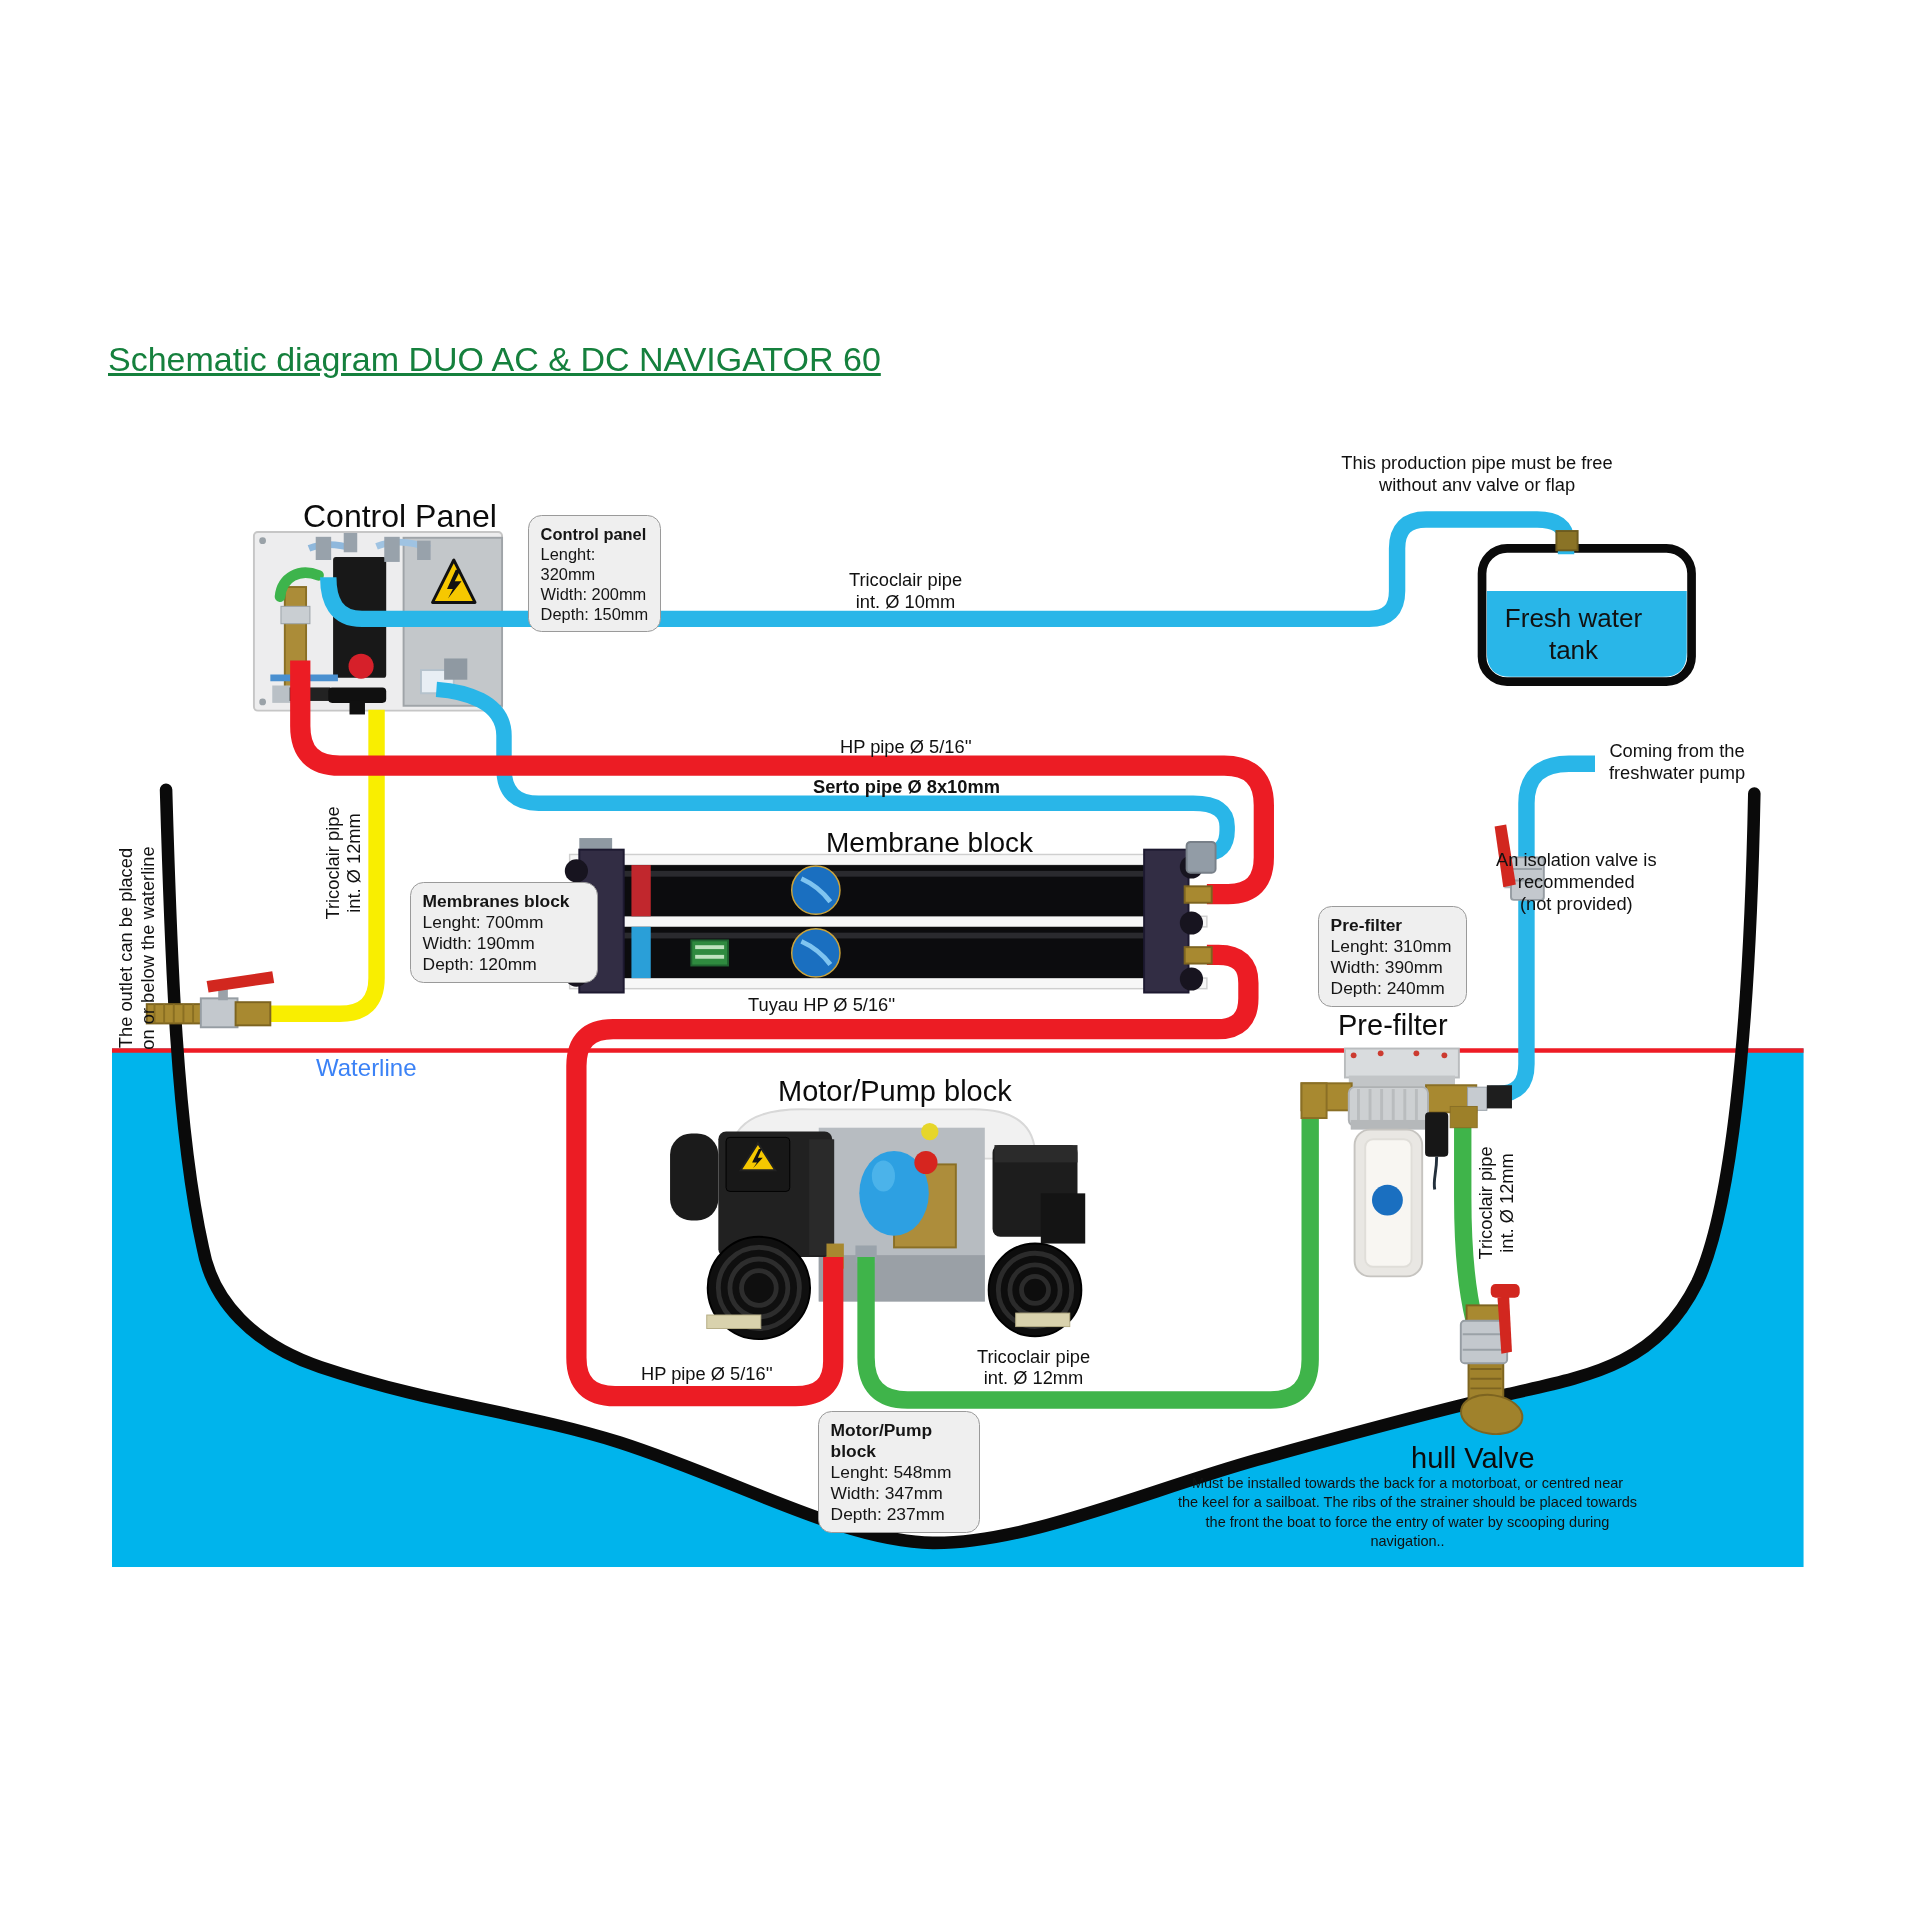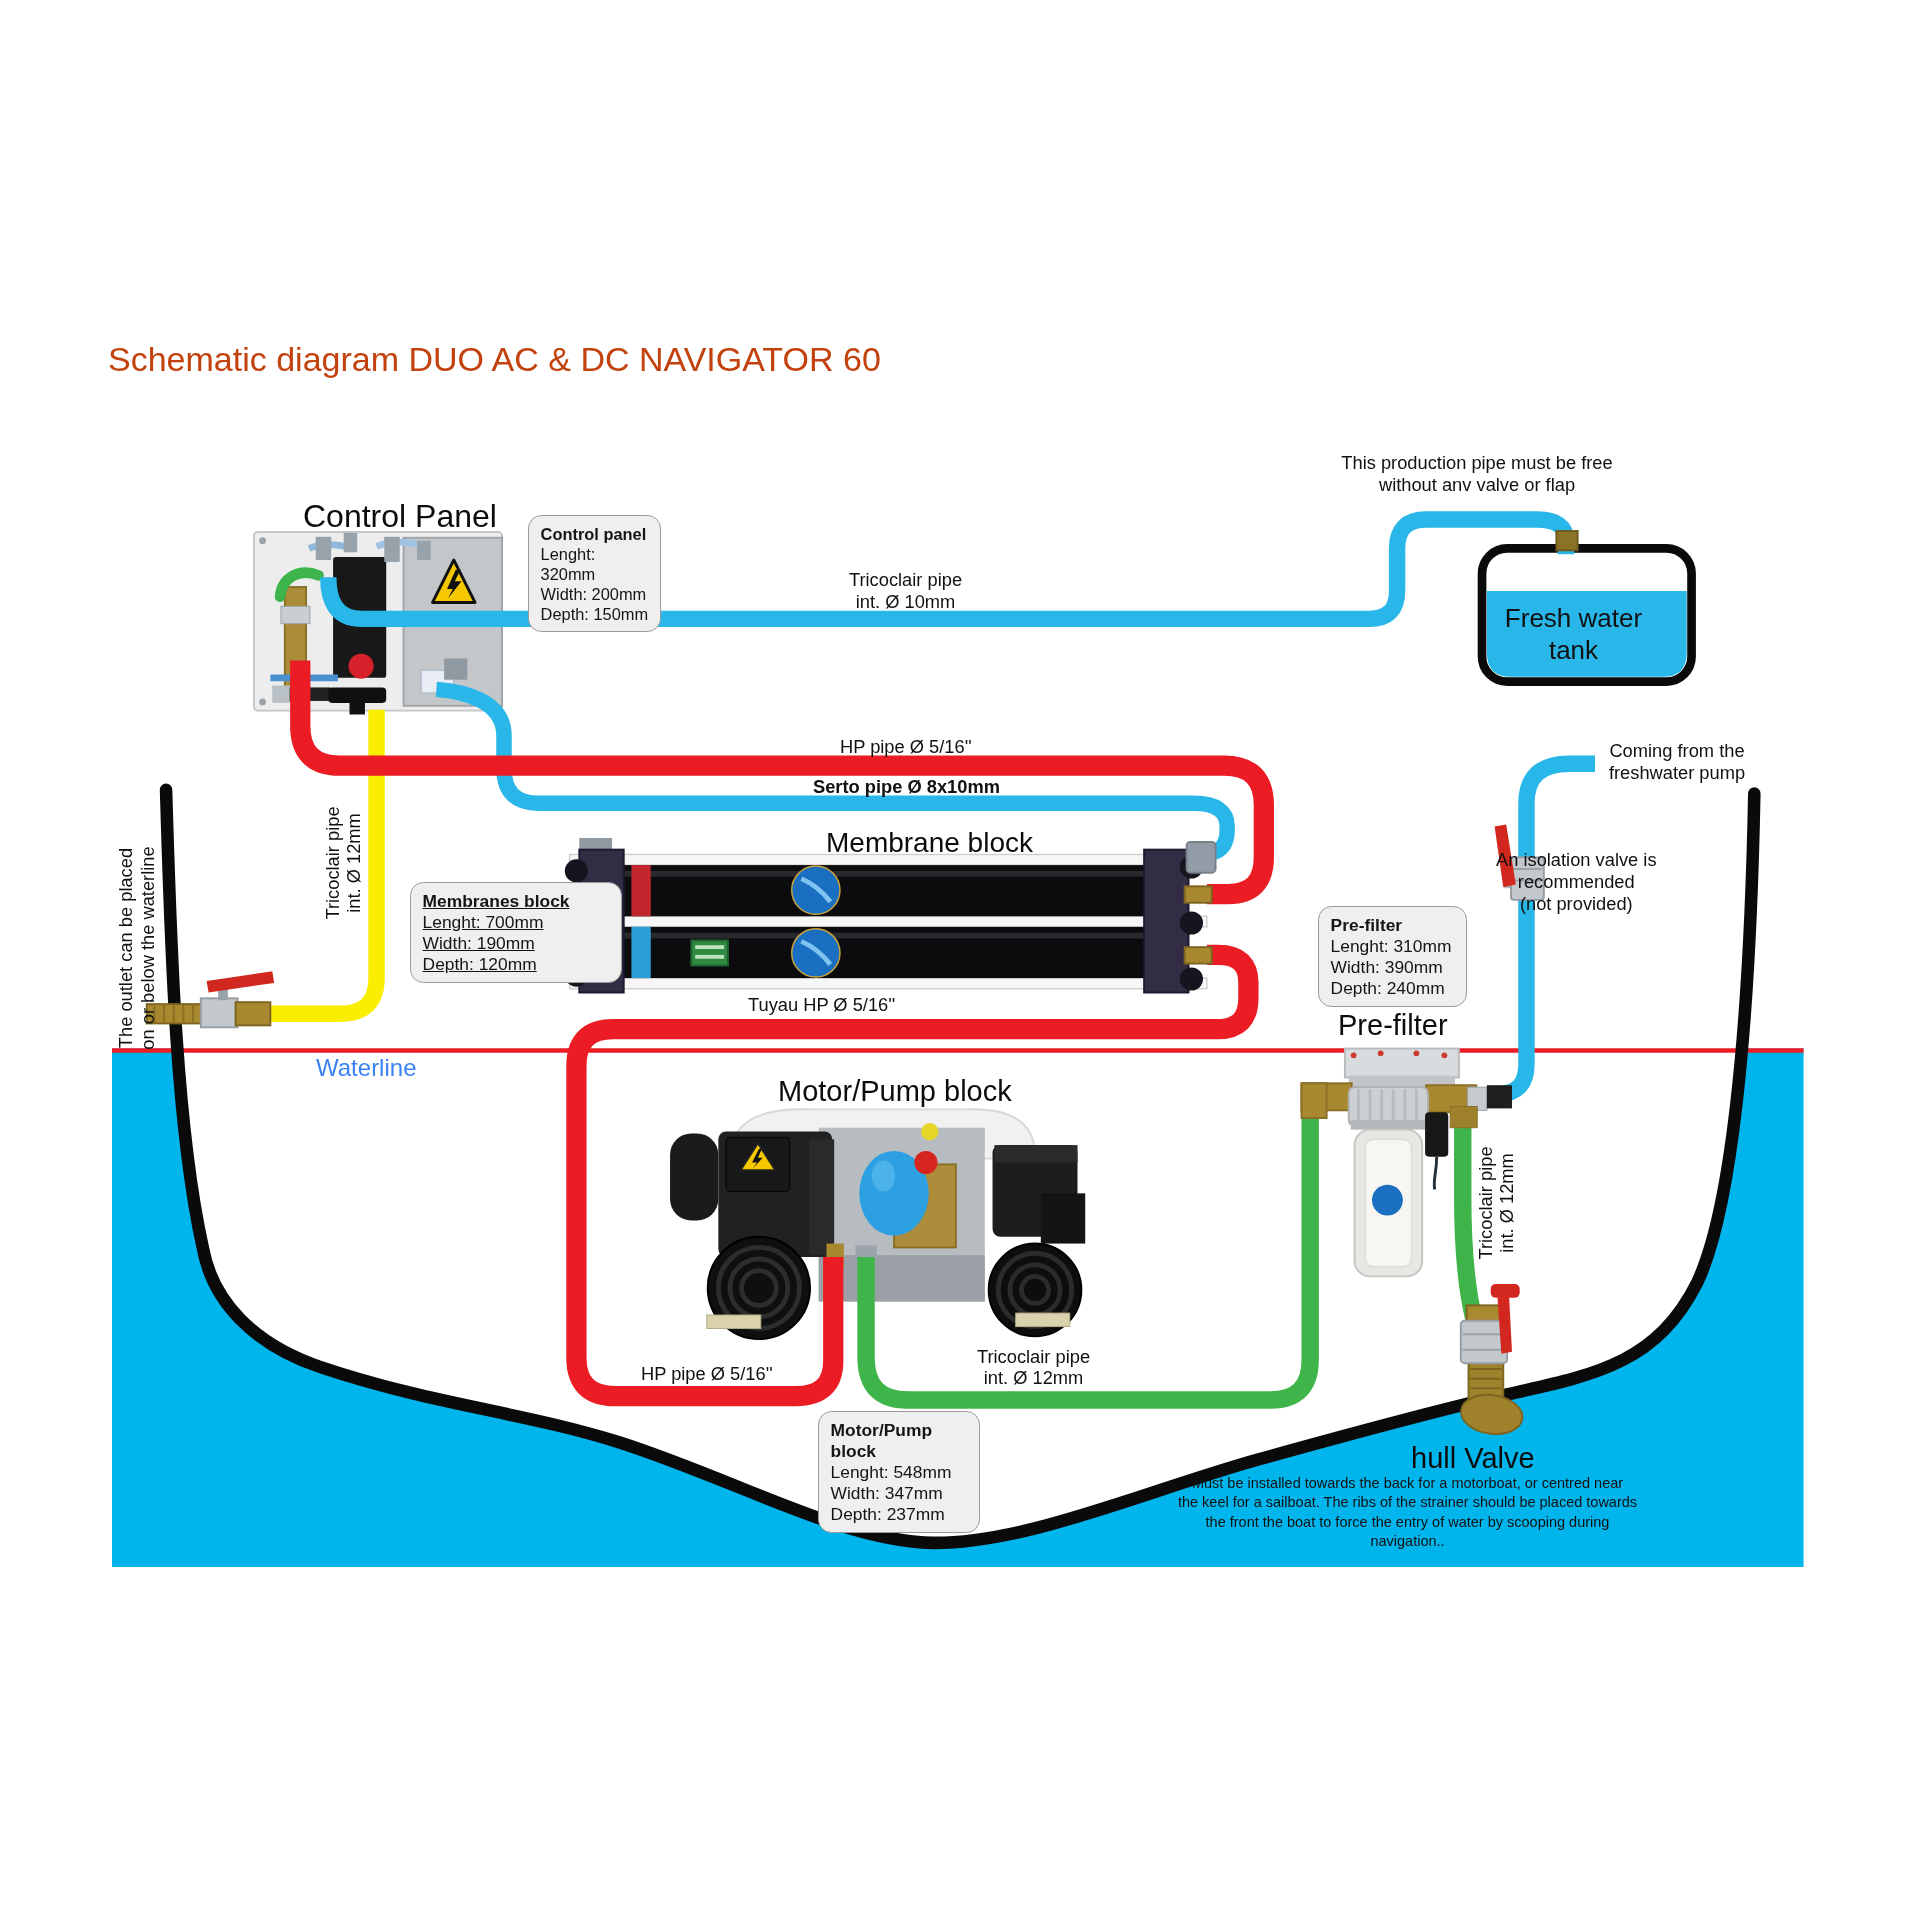--- a/index.html
+++ b/index.html
@@ -7,21 +7,21 @@
           font-family:"Liberation Sans",sans-serif;}
   #canvas svg{position:absolute;left:0;top:0;}
   .lbl{position:absolute;color:#111;white-space:pre-line;line-height:1.18;}
   .c{text-align:center;}
   .rot{transform:rotate(-90deg);transform-origin:center center;text-align:center;}
   .heading{color:#0c0c0c;}
   .spec{position:absolute;background:#efefef;border:1.9px solid #9a9a9a;border-radius:13.5px;
         padding:7.7px 11.6px;font-size:17.4px;line-height:21px;color:#151515;}
   .spec .t{font-weight:bold;}
   .red{color:#3b82f6;}
-  .title{position:absolute;color:#c2410c;}
+  .title{position:absolute;color:#15803d;text-decoration:underline;}
 </style>
 </head>
 <body>
 
 <div id="canvas">
 
 <svg width="1931" height="1931" viewBox="0 0 2000 2000">
 
   <rect x="116" y="1086" width="1752" height="537" fill="#00b4ec"></rect>
 
@@ -238,21 +238,21 @@
 
   <div class="lbl c" style="left:809px;top:569px;width:193px;font-size:18.3px;line-height:22px;">Tricoclair pipe
 int. Ø 10mm</div>
 
   <div class="lbl" style="left:840px;top:736px;font-size:18.3px;">HP pipe Ø 5/16''</div>
 
   <div class="lbl" style="left:813px;top:776px;font-size:18.3px;font-weight:bold;">Serto pipe Ø 8x10mm</div>
 
   <div class="lbl heading" style="left:798px;top:826px;font-size:28px;margin-left:28px;">Membrane block</div>
 
-  <div class="spec" style="left:410px;top:882px;width:212px;box-sizing:border-box;text-decoration:underline;">
+  <div class="spec" style="left:410px;top:882px;width:188px;box-sizing:border-box;">
     <div class="t">Membranes block</div>
     <div>Lenght: 700mm</div>
     <div>Width: 190mm</div>
     <div>Depth: 120mm</div>
   </div>
 
   <div class="lbl" style="left:748px;top:994px;font-size:18.3px;">Tuyau HP Ø 5/16''</div>
 
   <div class="lbl rot" style="left:17.4px;top:925px;width:241px;height:46px;font-size:18.3px;line-height:22px;">The outlet can be placed
 on or below the waterline</div>

